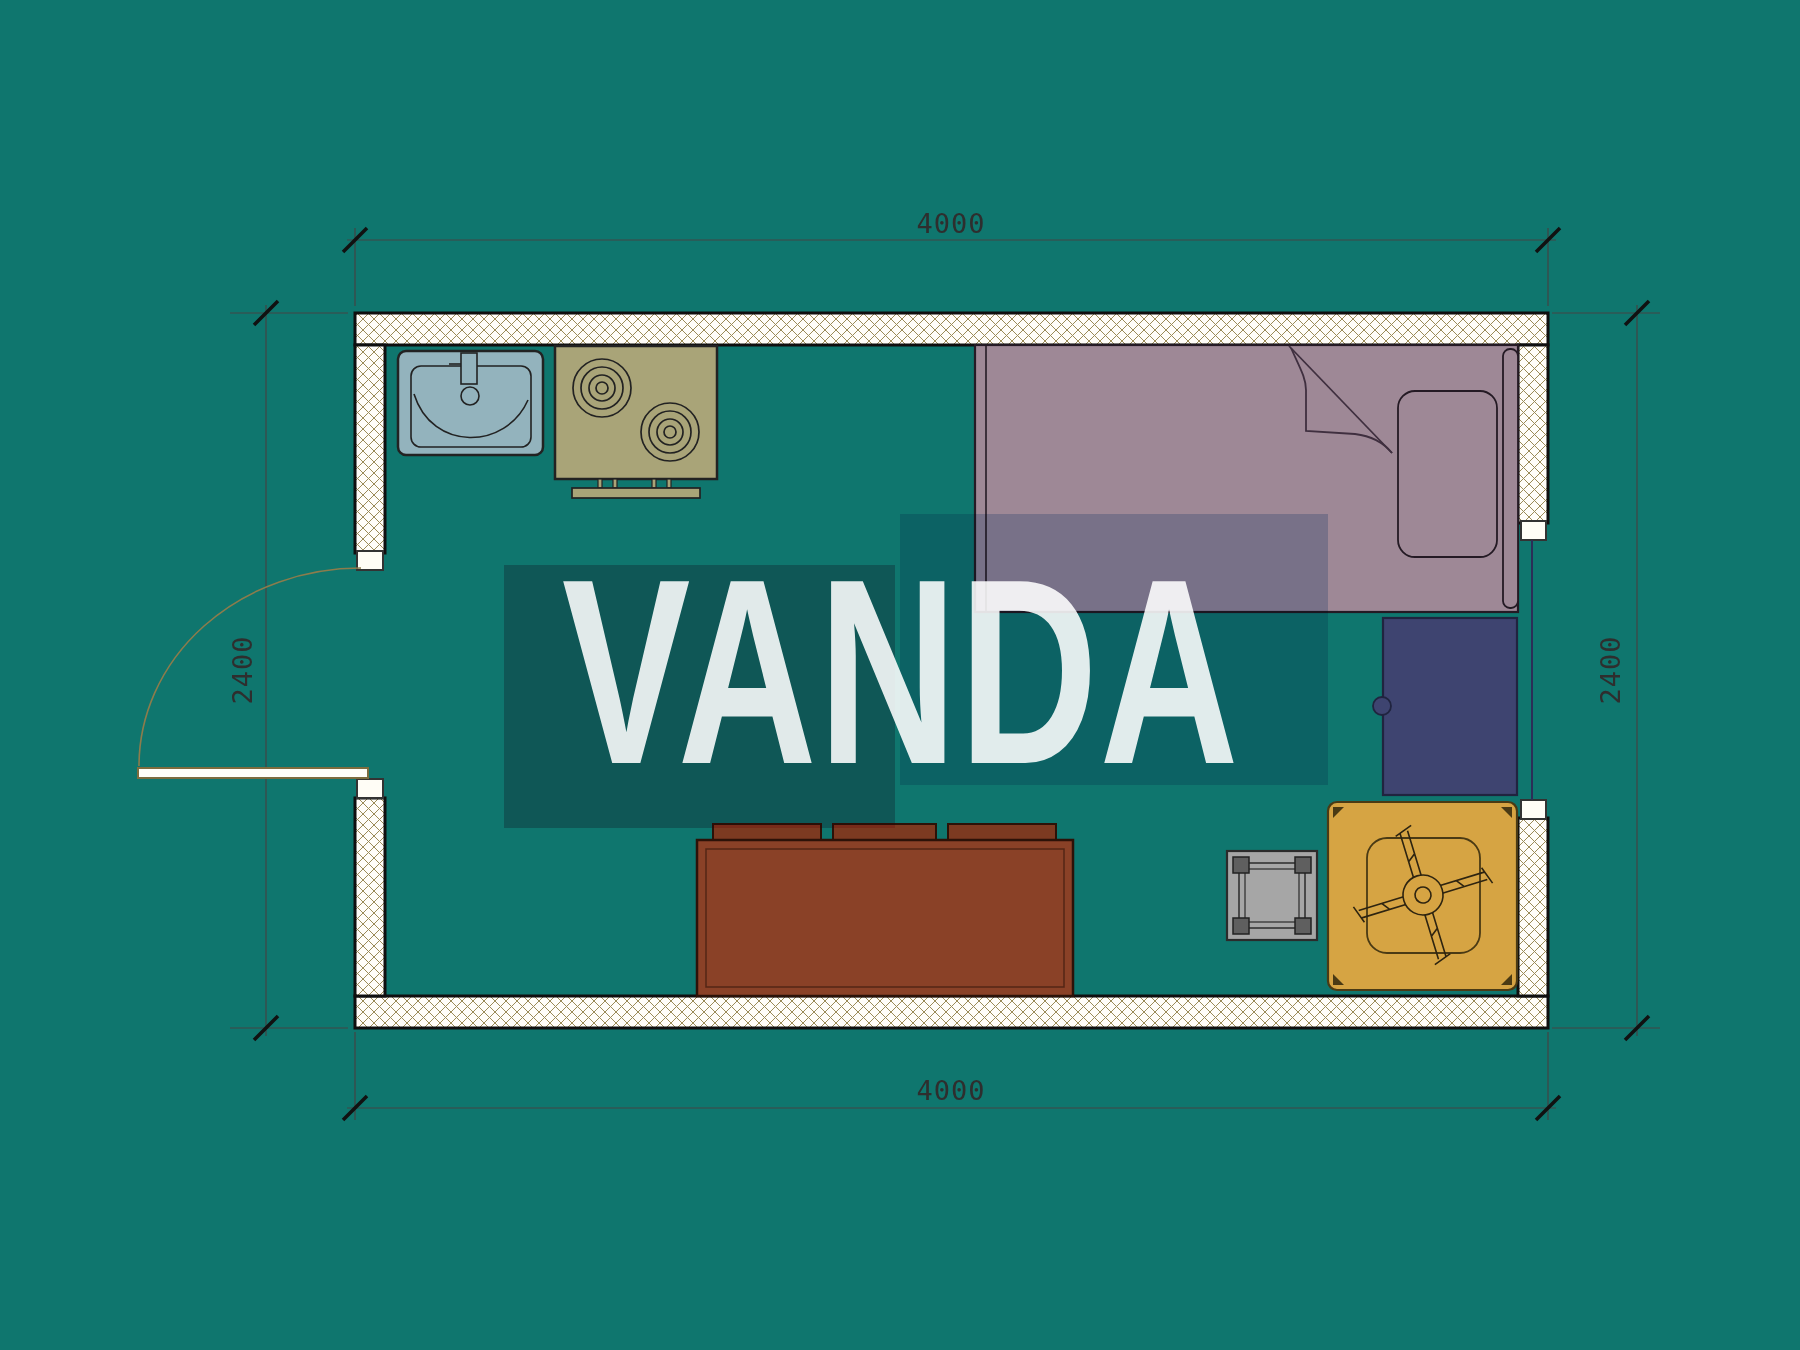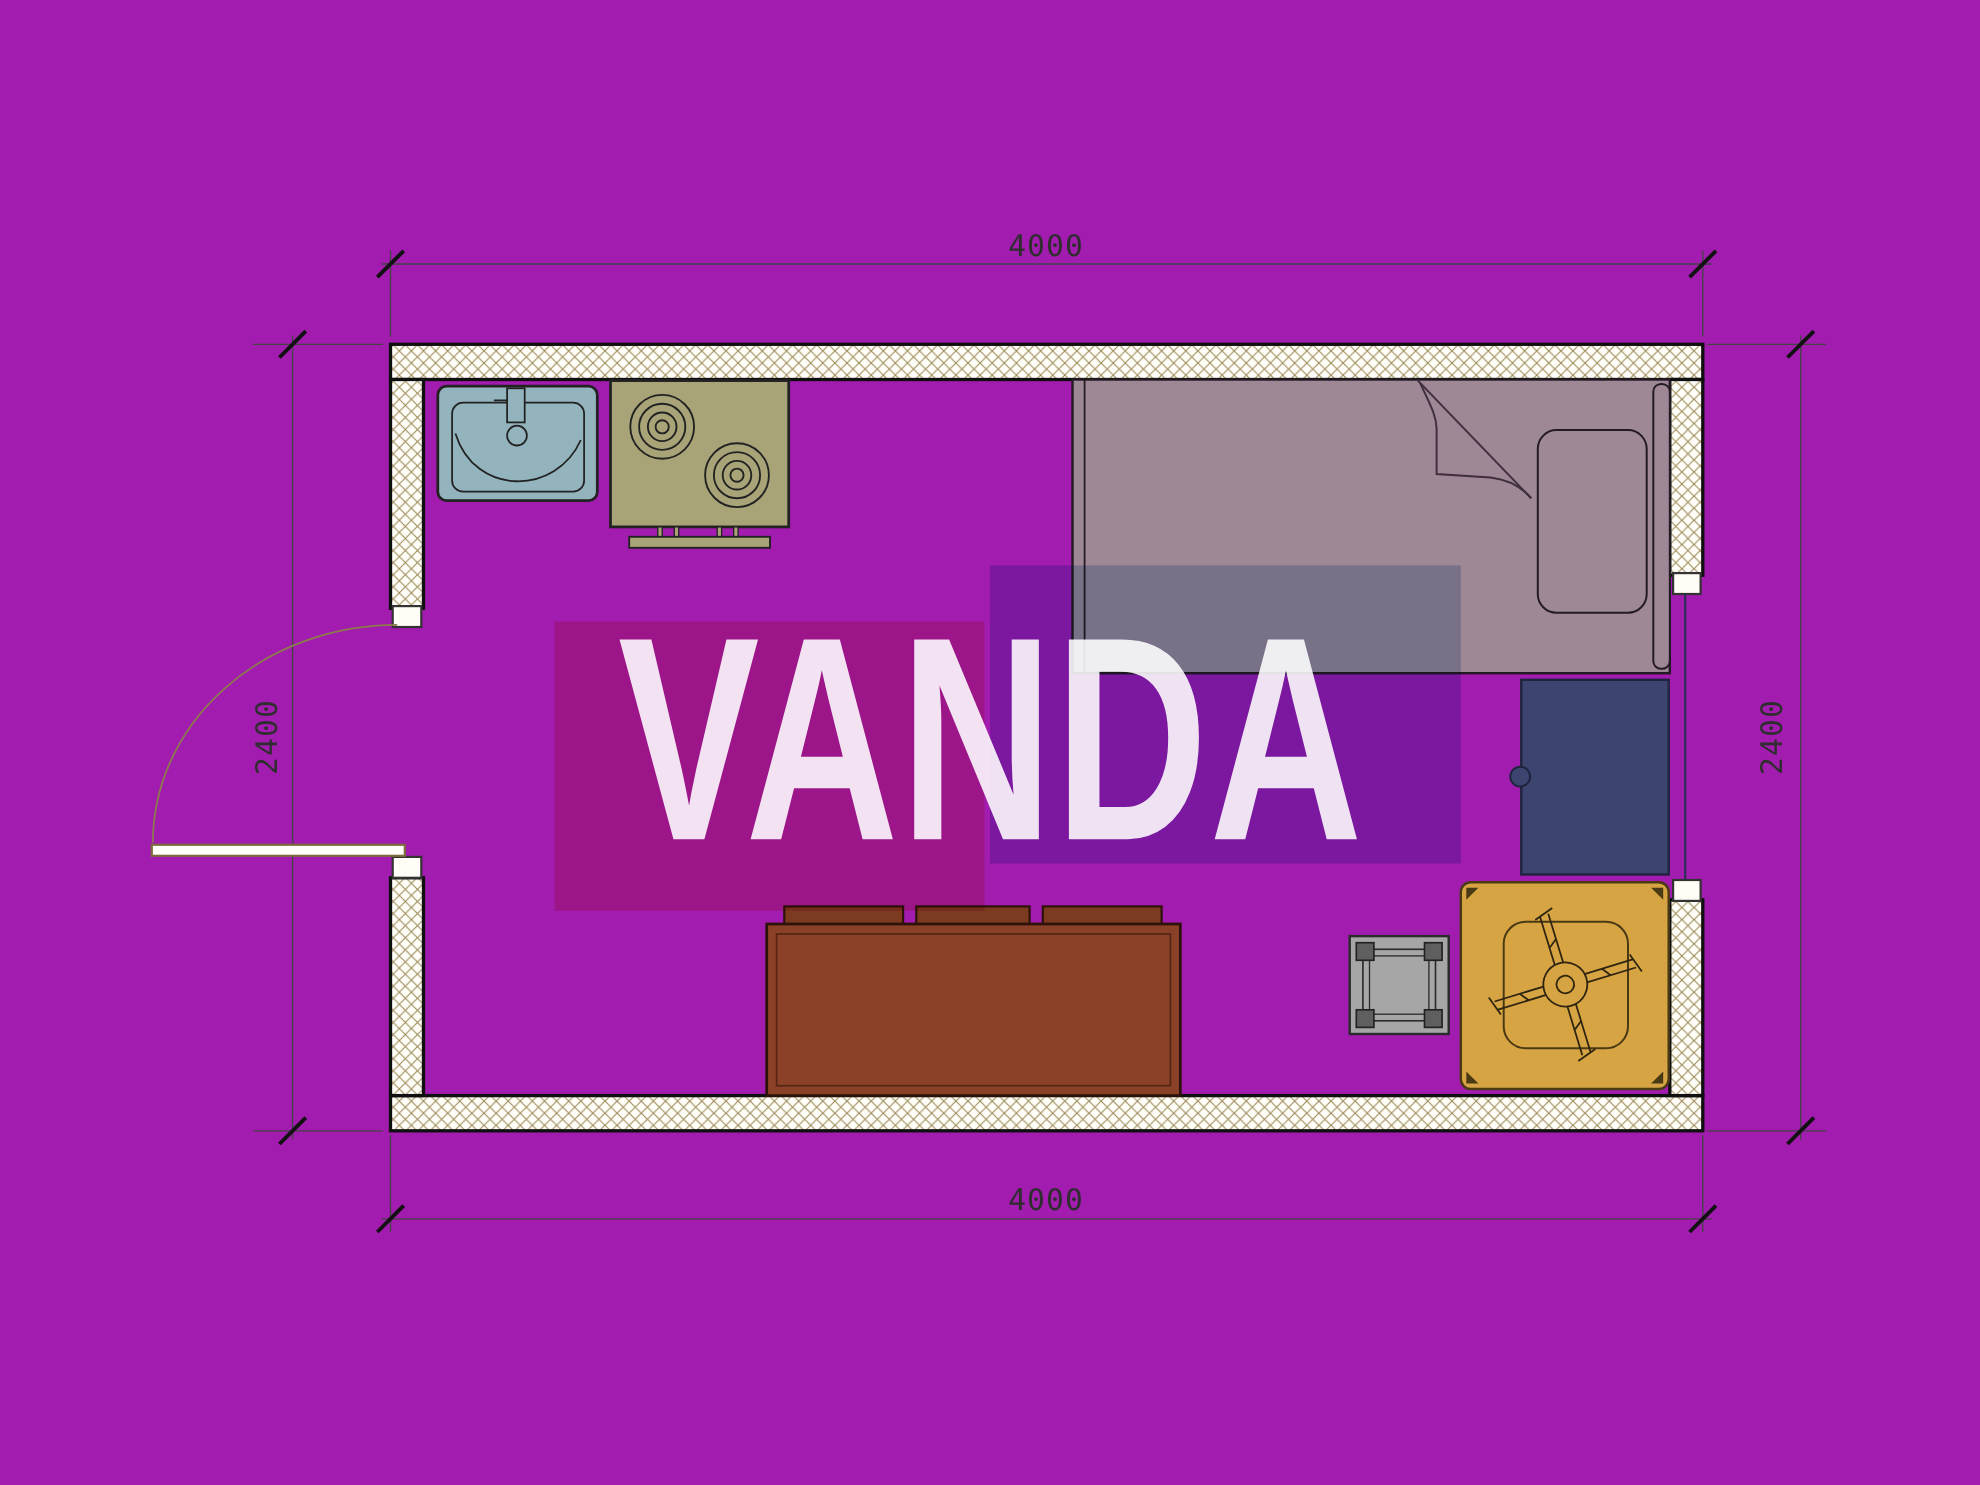--- a/index.html
+++ b/index.html
@@ -1,16 +1,16 @@
 <!DOCTYPE html>
 <html><head>
 <meta charset="utf-8">
 <style>
   html,body{margin:0;padding:0;background:#ffffff;}
-  #canvas{position:relative;width:1800px;height:1350px;background:#a21caf;overflow:hidden;
+  #canvas{position:relative;width:1800px;height:1350px;background:#0f766e;overflow:hidden;
           font-family:"DejaVu Sans Mono", monospace;}
   #plan-svg{position:absolute;left:0;top:0;}
   .wm-rect{position:absolute;mix-blend-mode:multiply;}
   #wm-pink{left:504px;top:565px;width:391px;height:263px;background:#f5bcc8;}
   #wm-blue{left:900px;top:514px;width:428px;height:271px;background:#c2d3e8;}
   #wm-text{position:absolute;left:901px;top:520px;transform:translateX(-50%) scaleX(0.73);
            font-family:"Liberation Sans", sans-serif;font-weight:bold;font-size:264px;
            line-height:normal;letter-spacing:2px;color:rgba(255,255,255,0.88);white-space:nowrap;}
   text.dim{font-family:"DejaVu Sans Mono", monospace;font-size:27px;fill:#2e2e2e;letter-spacing:1px;}
 </style>

